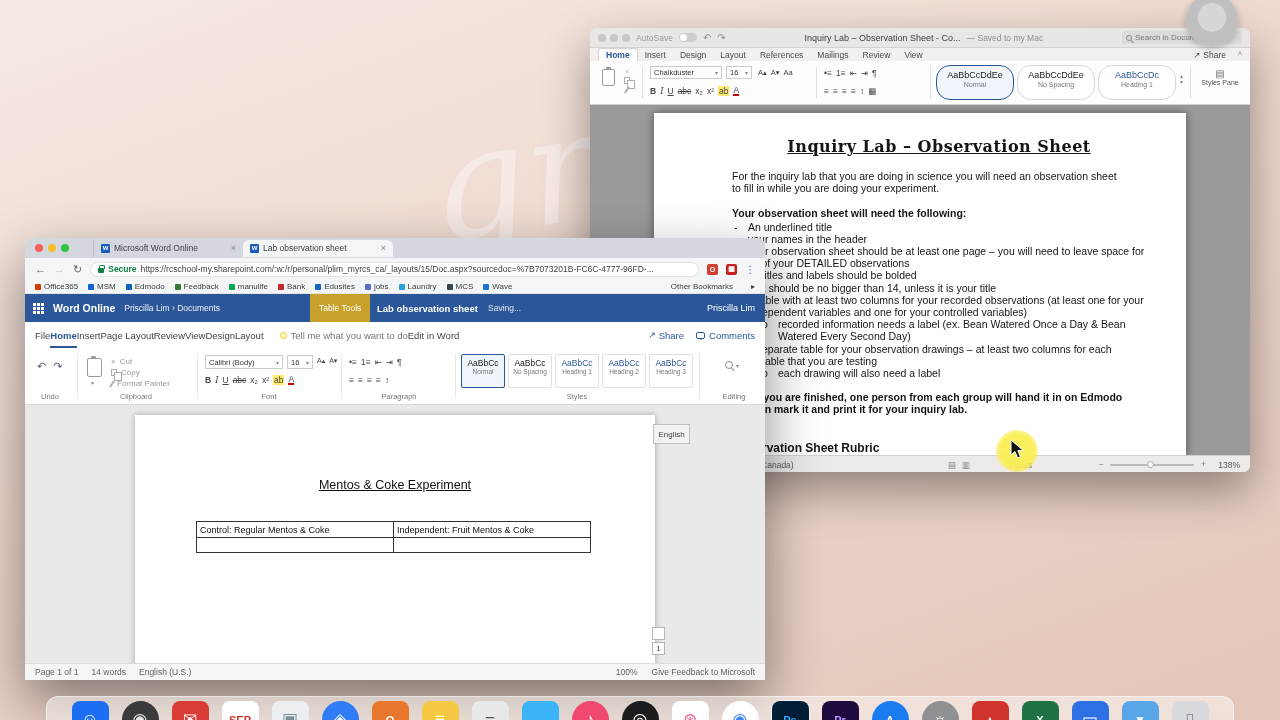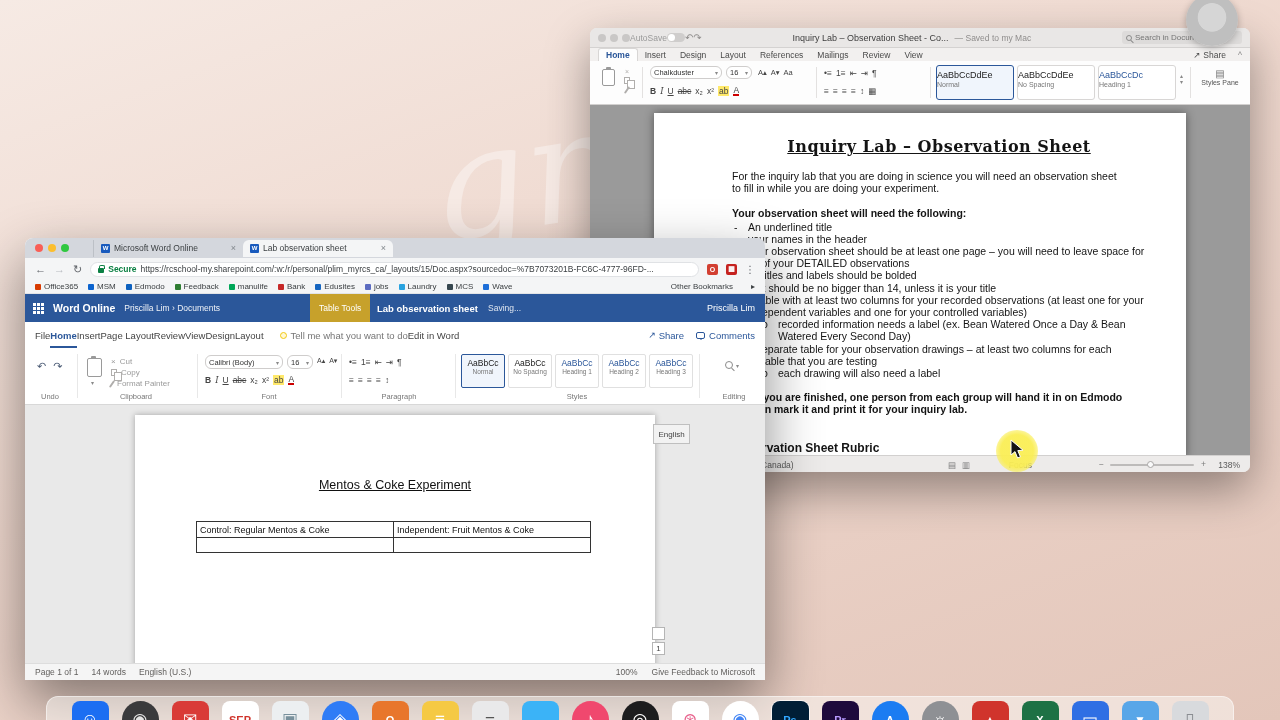--- a/index.html
+++ b/index.html
@@ -9,21 +9,21 @@
   i{font-style:normal}
 
   
   #watermark{position:absolute;left:430px;top:88px;font-family:"DejaVu Serif",serif;
     font-style:italic;font-size:150px;color:rgba(255,255,255,.38);transform:rotate(-9deg);z-index:1}
 
   
   #wordwin{position:absolute;left:590px;top:28px;width:660px;height:444px;border-radius:7px;
     background:#f2f0ef;box-shadow:0 18px 45px rgba(0,0,0,.38);z-index:2;overflow:hidden}
   .wm-title{height:20px;background:#e9e7e6;border-bottom:1px solid #d4d2d1;display:flex;
-    align-items:center;padding:0 8px;font-size:8.5px;color:#9a9a9a}
+    align-items:center;padding:0 8px;gap:6px;font-size:8.5px;color:#9a9a9a}
   .dots{display:flex;gap:4px}.dot{width:8px;height:8px;border-radius:50%;background:#c9c7c6}
   .toggle{width:18px;height:9px;border-radius:5px;background:#cfcdcc;position:relative;flex:none}
   .toggle::after{content:"";position:absolute;left:1px;top:1px;width:7px;height:7px;border-radius:50%;background:#fff}
   .qa{color:#8f8d8c;font-size:10px}
   .wm-title-center{flex:1;text-align:center;white-space:nowrap;overflow:hidden}
   .wm-title-center .t{color:#3d3d3d;font-size:9px}
   .wm-title-center .s{color:#8f8d8c;font-size:8.5px;margin-left:6px}
   .wm-search{width:120px;height:13px;background:#dddbda;border-radius:3px;display:flex;
     align-items:center;gap:3px;padding:0 4px;flex:none}
   .wm-search input{border:none;background:transparent;outline:none;width:100%;font-size:8px;color:#555;
@@ -37,29 +37,29 @@
   .wm-share{position:absolute;right:24px;bottom:1px;display:flex;gap:3px;color:#4a4a4a;align-items:center}
   .wm-collapse{position:absolute;right:8px;bottom:1px;color:#8a8a8a}
   .wm-ribbon{height:44px;background:#fdfdfd;border-bottom:1px solid #d2d0cf;position:relative;font-size:8px;color:#4a4a4a}
   .vsep{position:absolute;top:6px;bottom:6px;width:1px;background:#e3e1e0}
   .clip{width:13px;height:17px;border:1px solid #9a9a9a;border-radius:2px;background:#fff;position:relative}
   .clip::before{content:"";position:absolute;top:-3px;left:3px;width:5px;height:3px;background:#9a9a9a;border-radius:1px}
   .minicol{display:flex;flex-direction:column;gap:2px;color:#b0aeac;font-size:7px;align-items:center}
   .ic-copy{width:6px;height:7px;border:1px solid #b0aeac;position:relative;background:#fff}
   .ic-copy::after{content:"";position:absolute;left:2px;top:2px;width:6px;height:7px;border:1px solid #b0aeac;background:#fff}
   .ic-brush{width:2px;height:8px;background:#b0aeac;transform:rotate(35deg);border-radius:1px}
-  .selbox{height:13px;border:1px solid #cfcdcc;background:#fff;border-radius:6px;display:flex;
+  .selbox{height:13px;border:1px solid #cfcdcc;background:#fff;border-radius:0;display:flex;
     align-items:center;justify-content:space-between;padding:0 3px;font-size:7.5px;color:#333}
   .caret{color:#8a8a8a;font-size:6px}
   .fmtrow{display:flex;gap:4px;align-items:center;font-size:8.5px;color:#444}
   .g-b{font-weight:bold}.g-i{font-style:italic;font-family:"DejaVu Serif",serif}
   .g-u{text-decoration:underline}.g-s{text-decoration:line-through}
   .g-hl{background:#ffe96b;padding:0 1px}.g-col{border-bottom:2px solid #c00;line-height:8px}
-  .chip{width:78px;height:35px;border:1px solid #d8d6d5;background:#fff;border-radius:3px;
-    padding-top:4px;flex:none}
+  .chip{width:78px;height:35px;border:1px solid #d8d6d5;background:#fff;border-radius:14px;
+    text-align:center;padding-top:4px;flex:none}
   .chip .cs{display:block;font-size:9px;color:#222;line-height:10px}
   .chip .cn{display:block;font-size:7px;color:#777;line-height:9px}
   .chip.h .cs{color:#2b579a}
   .chip.sel{border-color:#2b579a;background:#f0f5fc}
   .chipnav{display:flex;flex-direction:column;font-size:6px;color:#8a8a8a;line-height:6px}
   .stylespane{width:52px;height:35px;text-align:center;font-size:7px;color:#555;padding-top:4px}
   .stylespane .spicon{font-size:10px;display:block;color:#777}
   .wm-doc{position:absolute;left:0;right:0;top:77px;bottom:17px;background:#9a9a9a;overflow:hidden}
   .wm-page{position:absolute;left:64px;top:8px;width:532px;height:346px;background:#fff;
     box-shadow:0 0 9px rgba(0,0,0,.45);padding:24px 40px 0 78px;font-size:10.5px;line-height:12.2px;color:#141414}

